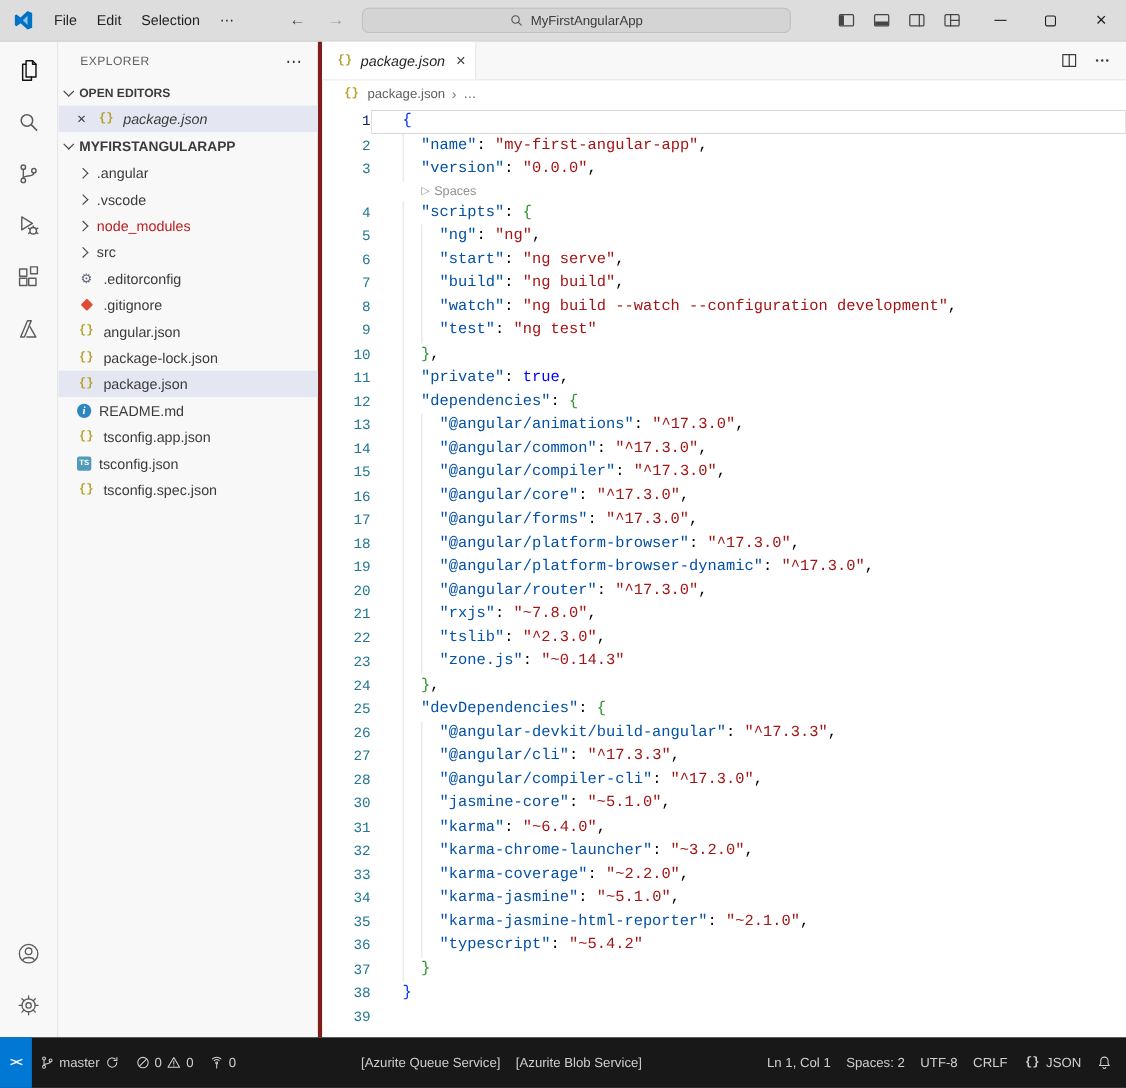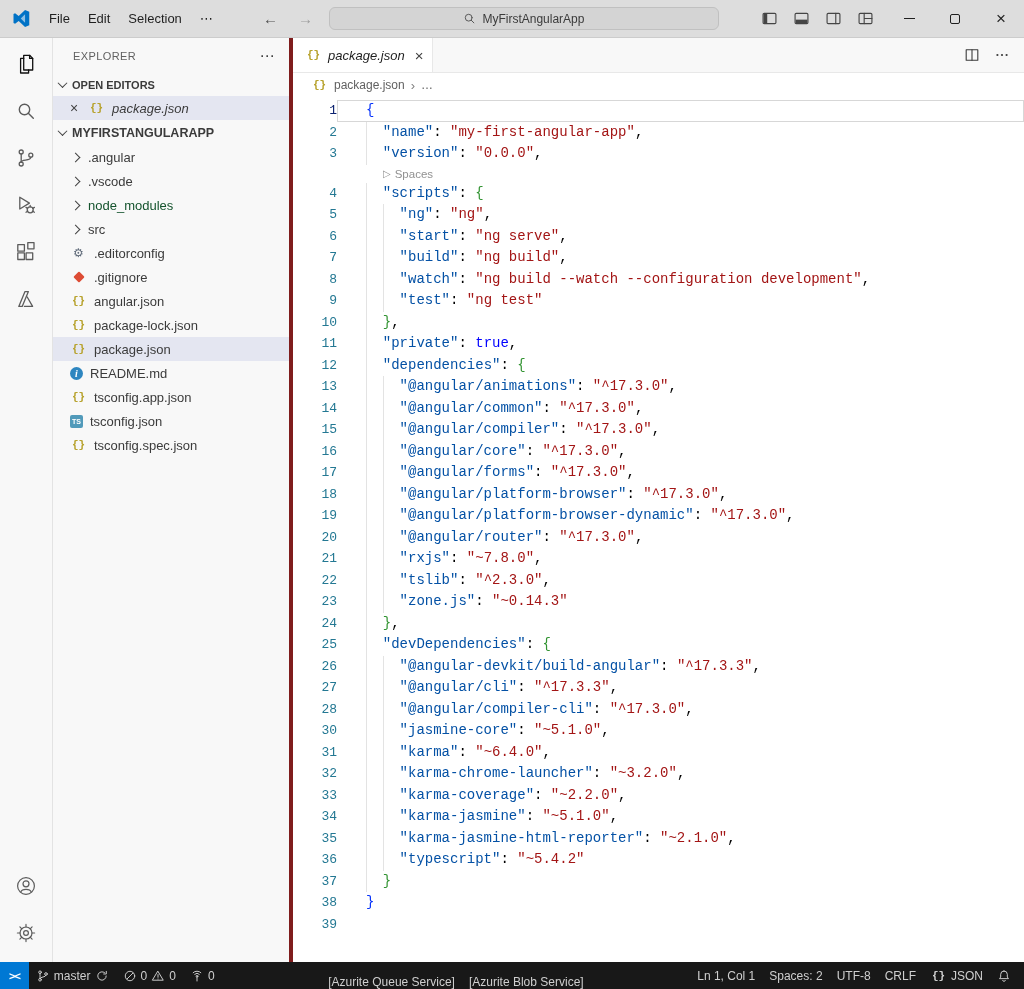--- a/index.html
+++ b/index.html
@@ -52,21 +52,21 @@
       letter-spacing:.4px;color:#616161}
   .sidebar-title .actions{margin-left:auto;font-size:15px;color:#3b3b3b}
   .section-header{height:23px;display:flex;align-items:center;gap:6px;padding-left:6px;
       font-size:11px;font-weight:700;color:#3b3b3b}
   .section-header.folder{font-size:12.5px;height:25px}
   .chev{display:inline-block;width:7px;height:7px;border-right:1.4px solid #424242;border-bottom:1.4px solid #424242}
   .chev.d{transform:rotate(45deg) translate(-1px,-1px)}
   .chev.r{transform:rotate(-45deg)}
   .row{height:24px;display:flex;align-items:center;gap:7px;padding-left:17px;color:#3b3b3b;white-space:nowrap}
   .row.selected{background:var(--selection-bg)}
-  .row.dimmed .label{color:#14532d}
+  .row.dimmed .label{color:#b91c1c}
   .row .tw{width:11px;display:flex;justify-content:center}
   .oe-row{padding-left:14px}
   .oe-row .close{width:14px;text-align:center;font-size:14px;color:#424242}
   .oe-row .label{font-style:italic}
   .label{font-size:13px}
 
   
   .fi{width:17px;min-width:17px;display:inline-flex;align-items:center;justify-content:center}
   .fi-json{color:var(--json-icon-gold);font-family:"Liberation Mono","DejaVu Sans Mono",monospace;
       font-weight:700;font-size:11px}
@@ -100,21 +100,21 @@
   .tk-k{color:var(--json-key)} .tk-s{color:var(--json-string)} .tk-w{color:var(--json-keyword)}
   .tk-b1{color:var(--bracket-level1)} .tk-b2{color:var(--bracket-level2)}
   .codelens-line{height:18px;line-height:18px}
   .codelens{flex:1;padding-left:46px;display:flex;align-items:center;gap:4px;
       font-family:"Liberation Sans","DejaVu Sans",sans-serif;font-size:11.5px;color:#919191}
   .cl-tri{font-size:10px}
 
   
   .statusbar{flex:0 0 27px;background:var(--statusbar-bg);color:#cfcfcf;display:flex;align-items:stretch;font-size:12px}
   .sb-left,.sb-right{display:flex;align-items:stretch}
-  .sb-center{display:flex;align-items:flex-end;margin:0 auto}
+  .sb-center{display:flex;align-items:flex-end;margin:16px auto}
   .sb-remote{background:var(--accent-blue);color:#fff;display:flex;align-items:center;padding:0 9px;
       font-size:11px;font-weight:700;letter-spacing:-1px}
   .sb-item{display:flex;align-items:center;gap:4px;padding:0 6px;margin:0 1px}
   .sb-ic{width:14px;height:14px;display:block}
   .sb-right{padding-right:6px}
   .fi-json-plain{font-family:"Liberation Mono","DejaVu Sans Mono",monospace;font-size:11px;font-weight:700}
 </style>
 </head>
 <body>
 

